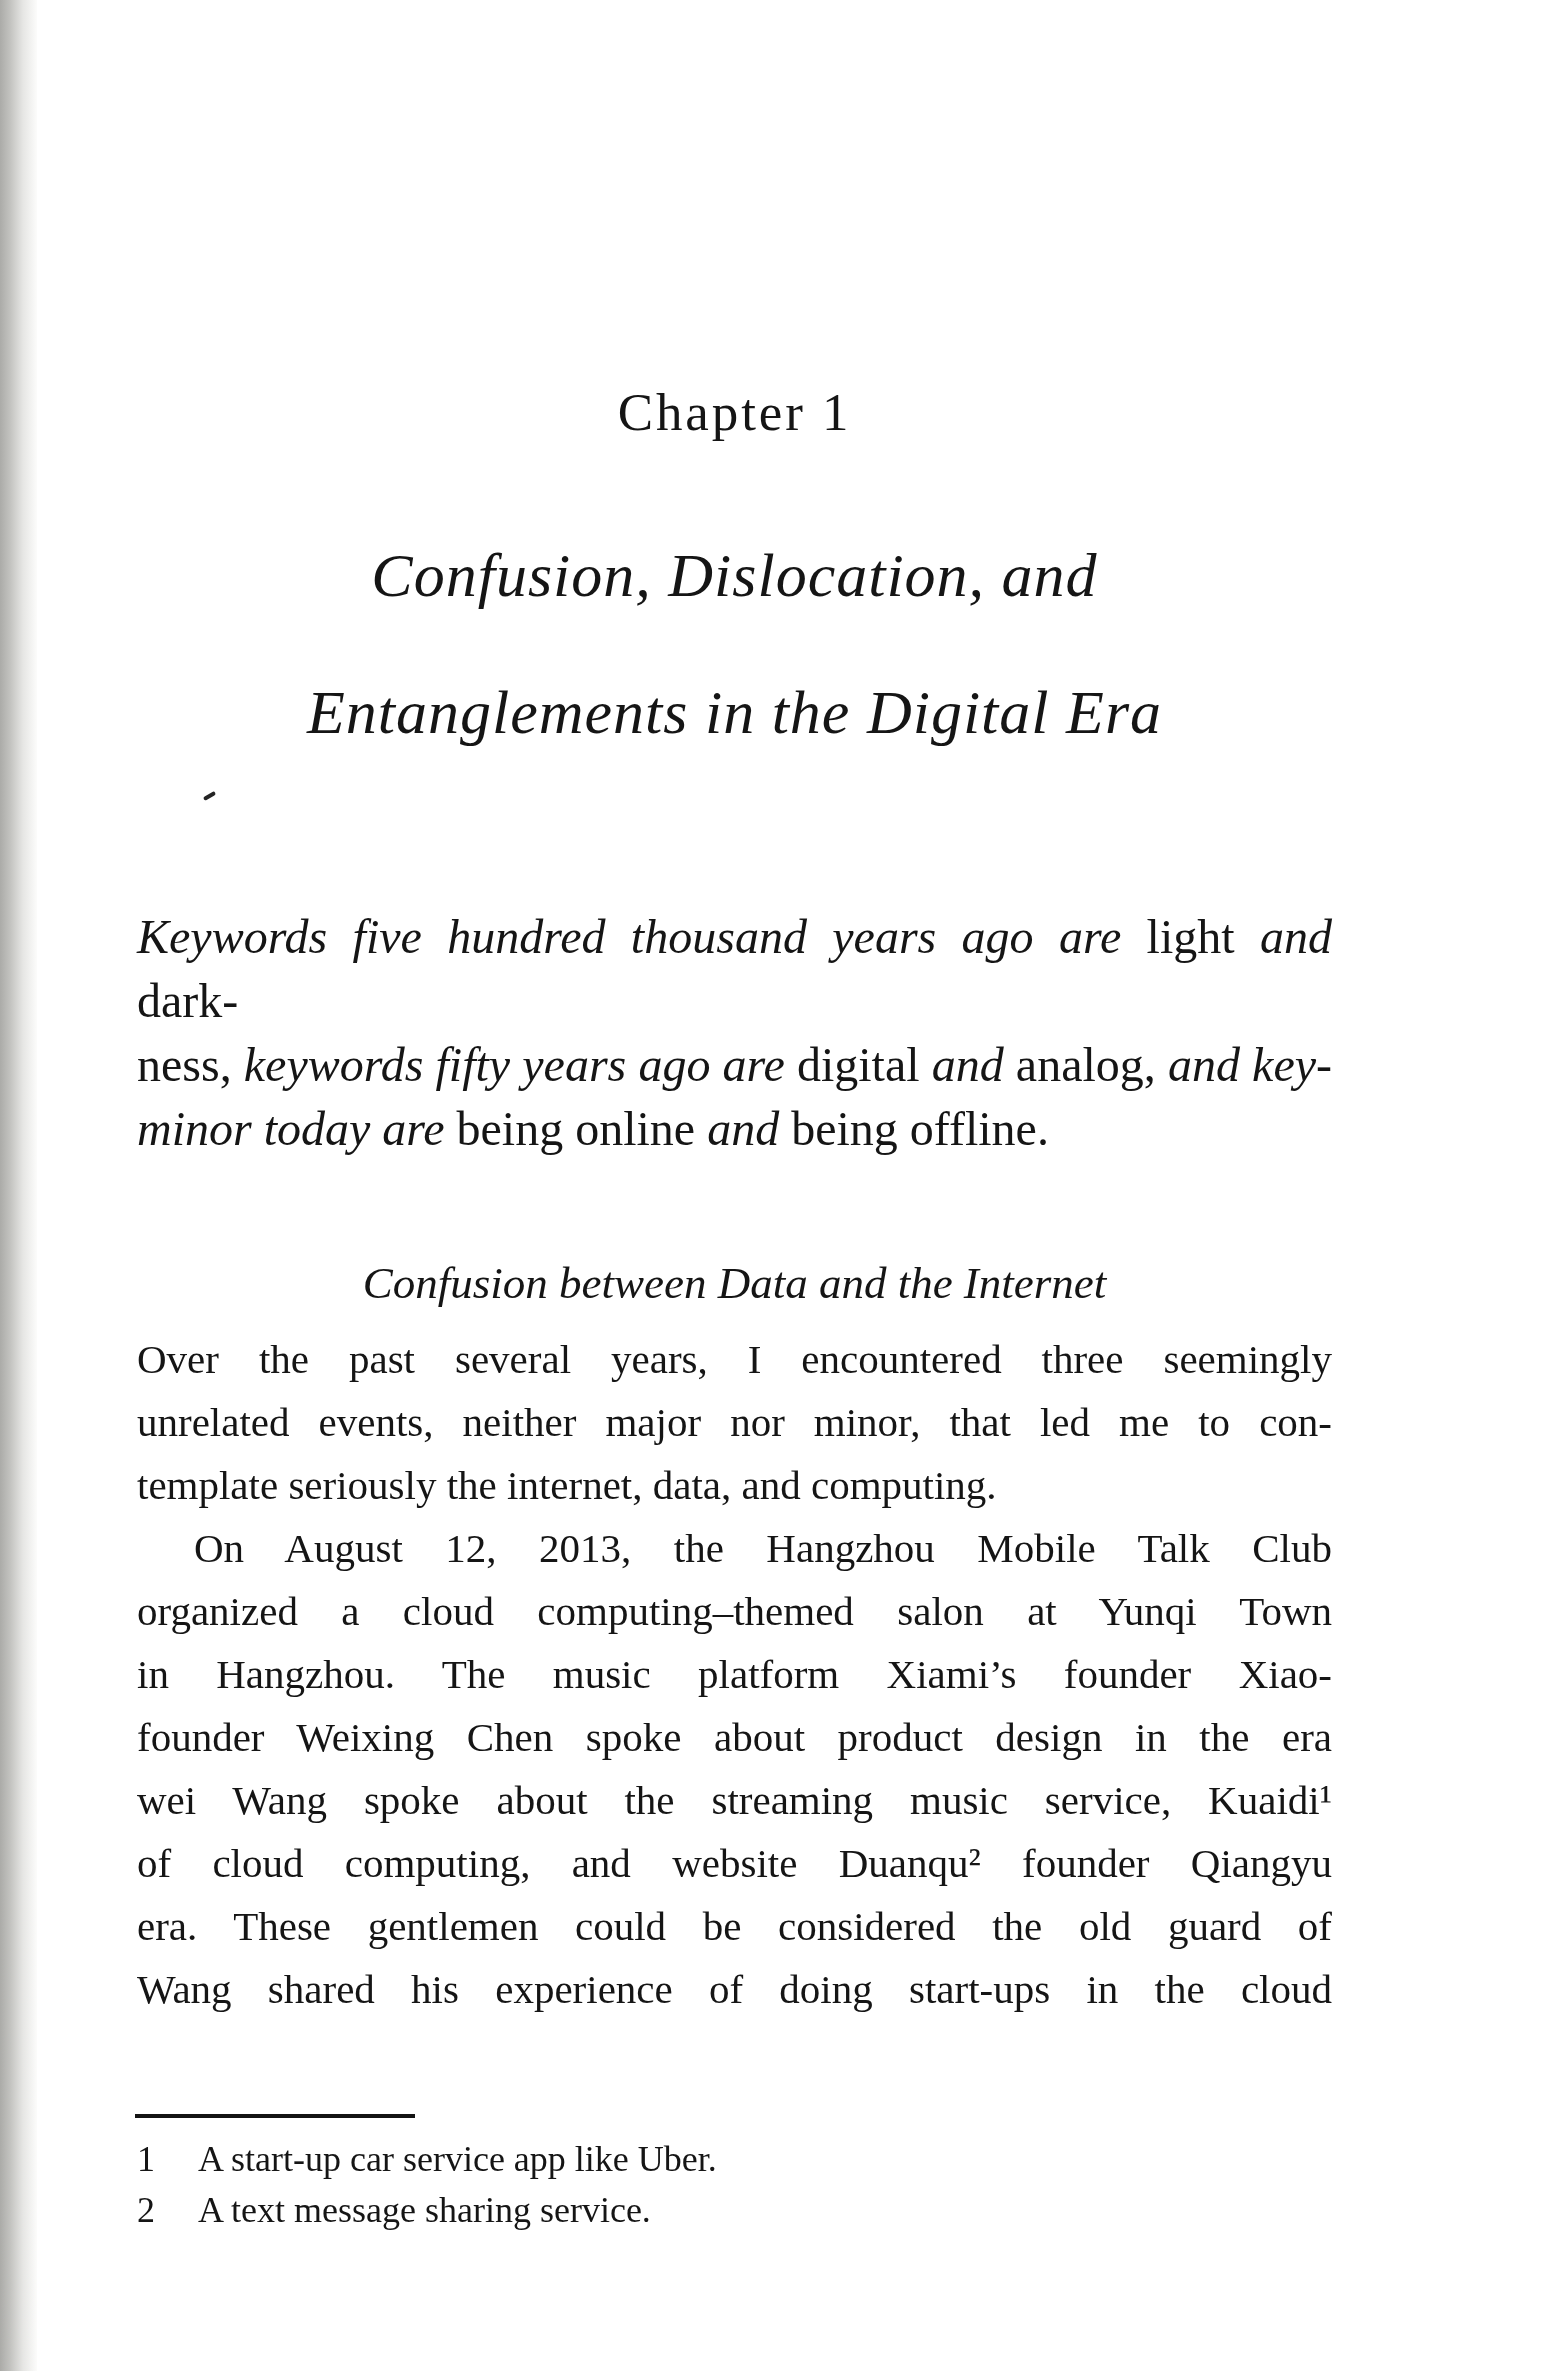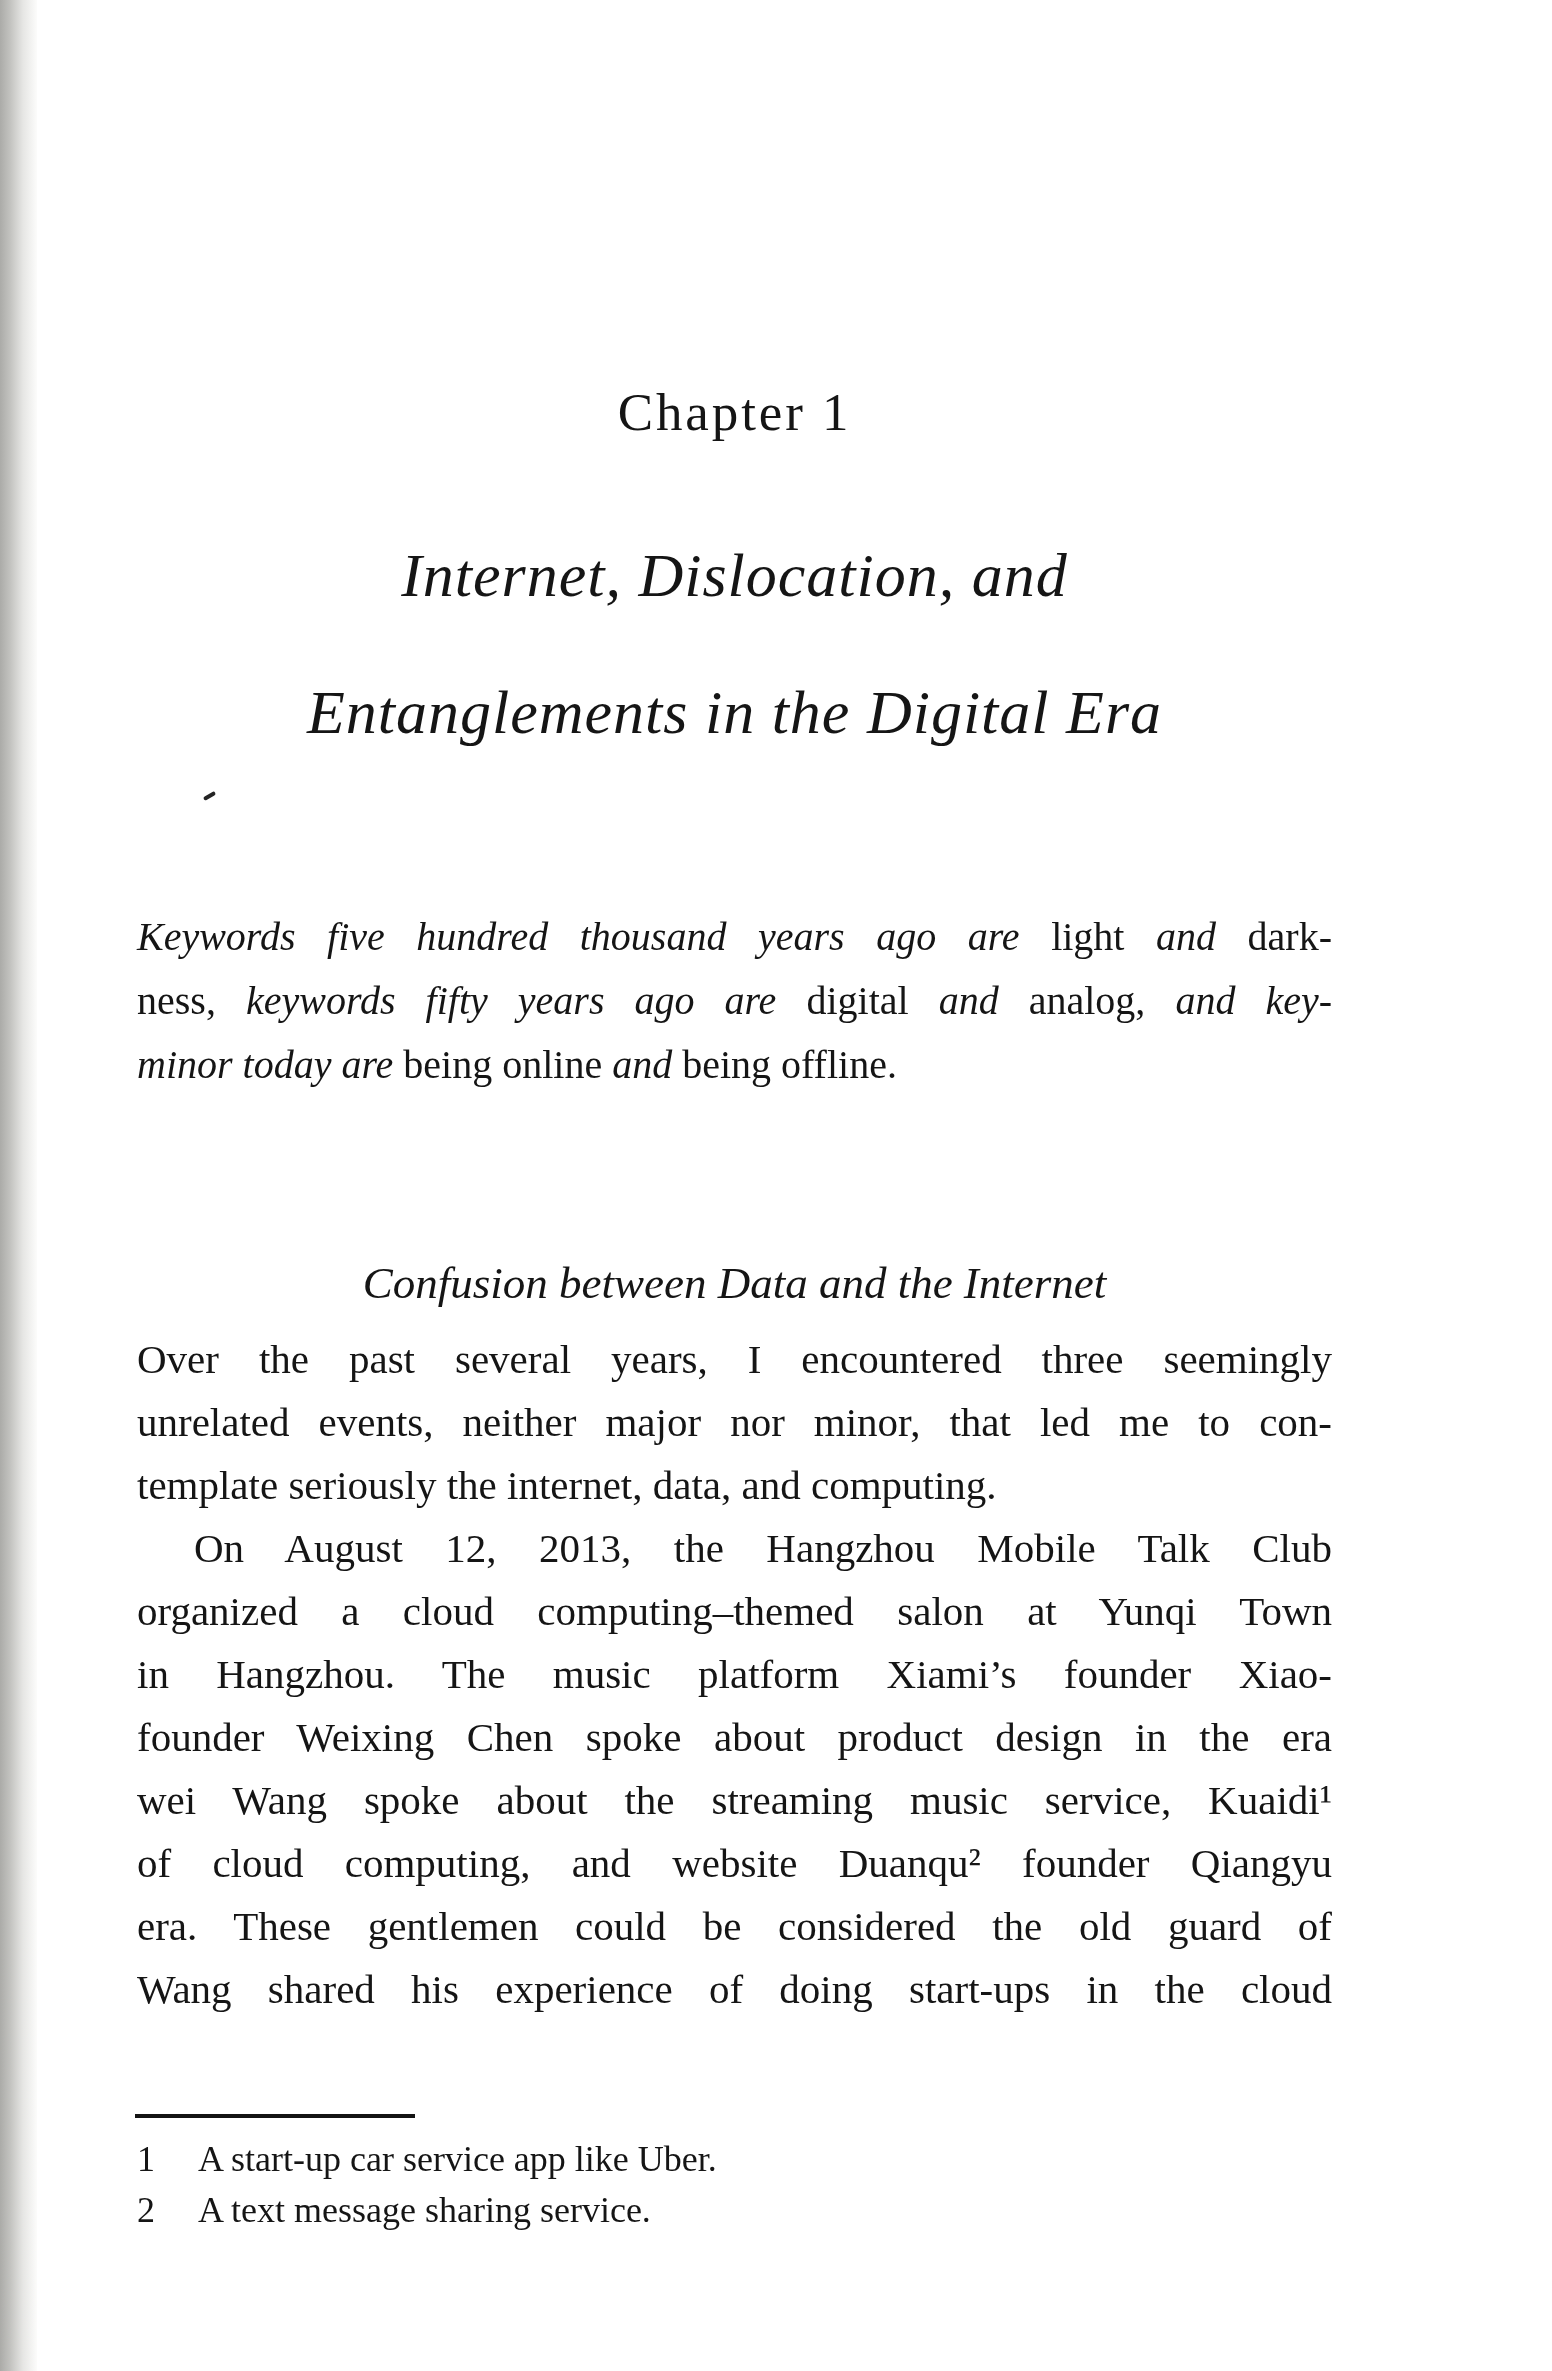--- a/index.html
+++ b/index.html
@@ -24,21 +24,21 @@
   .title-line {
     text-align:center; font-style:italic; font-size:62px; line-height:137px;
     letter-spacing:1px;
   }
   .speck {
     position:absolute; left:203px; top:794px; width:12.7px; height:3.9px;
     background:#242424; transform:rotate(-30deg); border-radius:2px;
   }
   .epigraph {
     position:absolute; top:905px; left:137px; width:1195px;
-    font-size:40px; line-height:64px;
+    font-size:48px; line-height:64px;
   }
   .ep-line { text-align:left; }
   .ep-line.jl { text-align:justify; text-align-last:justify; }
   .epigraph em { font-style:italic; }
   .section-heading {
     position:absolute; top:1225px; left:137px; width:1195px;
     text-align:center; font-style:italic; font-size:45px;margin-top:32px;
   }
   .body {
     position:absolute; top:1328px; left:137px; width:1195px;
@@ -63,21 +63,21 @@
 </style>
 </head>
 <body>
 
 <div class="page">
   <div class="gutter"></div>
 
   <div class="chapter">Chapter 1</div>
 
   <div class="title">
-      <div class="title-line">Internet, Dislocation, and</div>
+      <div class="title-line">Confusion, Dislocation, and</div>
       <div class="title-line">Entanglements in the Digital Era</div>
     </div>
 
   <div class="speck"></div>
 
   <div class="epigraph">
       <div class="ep-line jl"><em>Keywords five hundred thousand years ago are </em><span>light </span><em>and </em><span>dark-</span></div>
       <div class="ep-line jl"><span>ness, </span><em>keywords fifty years ago are </em><span>digital </span><em>and </em><span>analog, </span><em>and key-</em></div>
       <div class="ep-line"><em>minor today are </em><span>being online </span><em>and </em><span>being offline.</span></div>
     </div>

